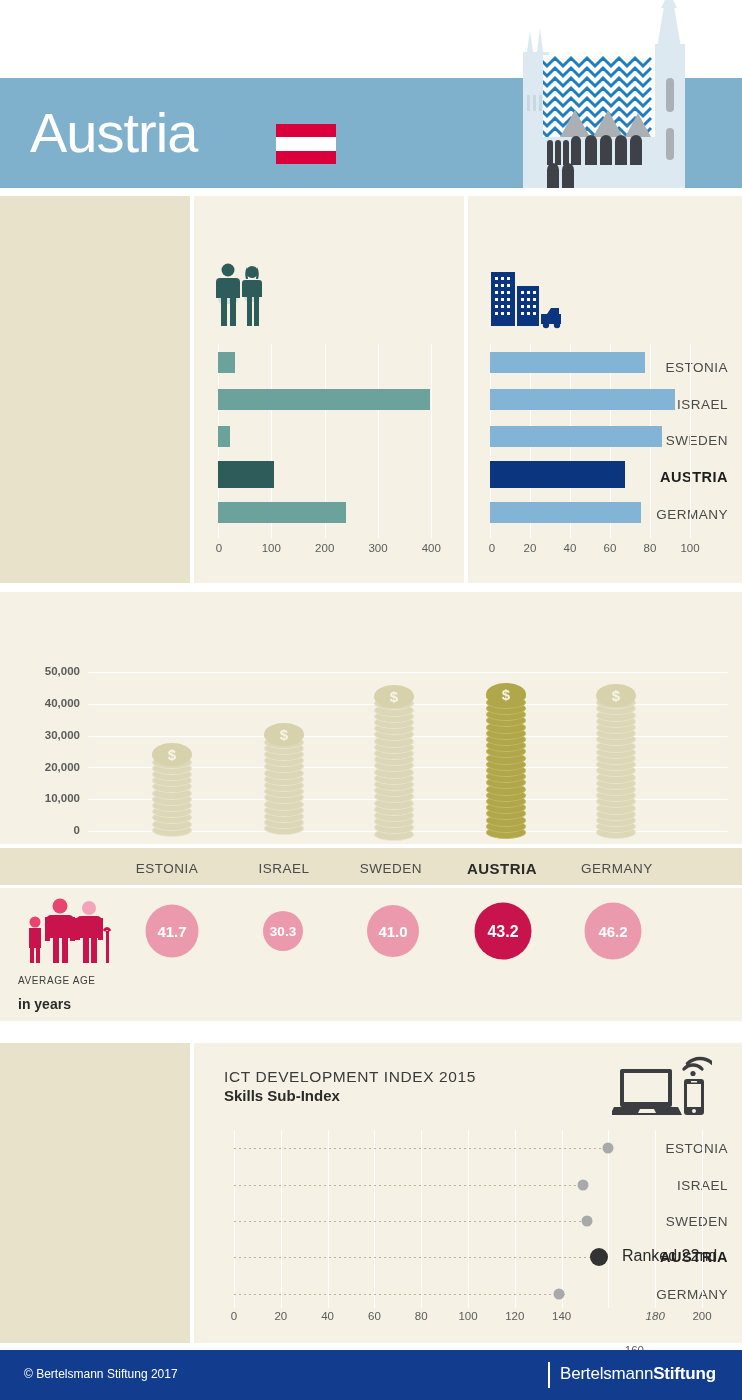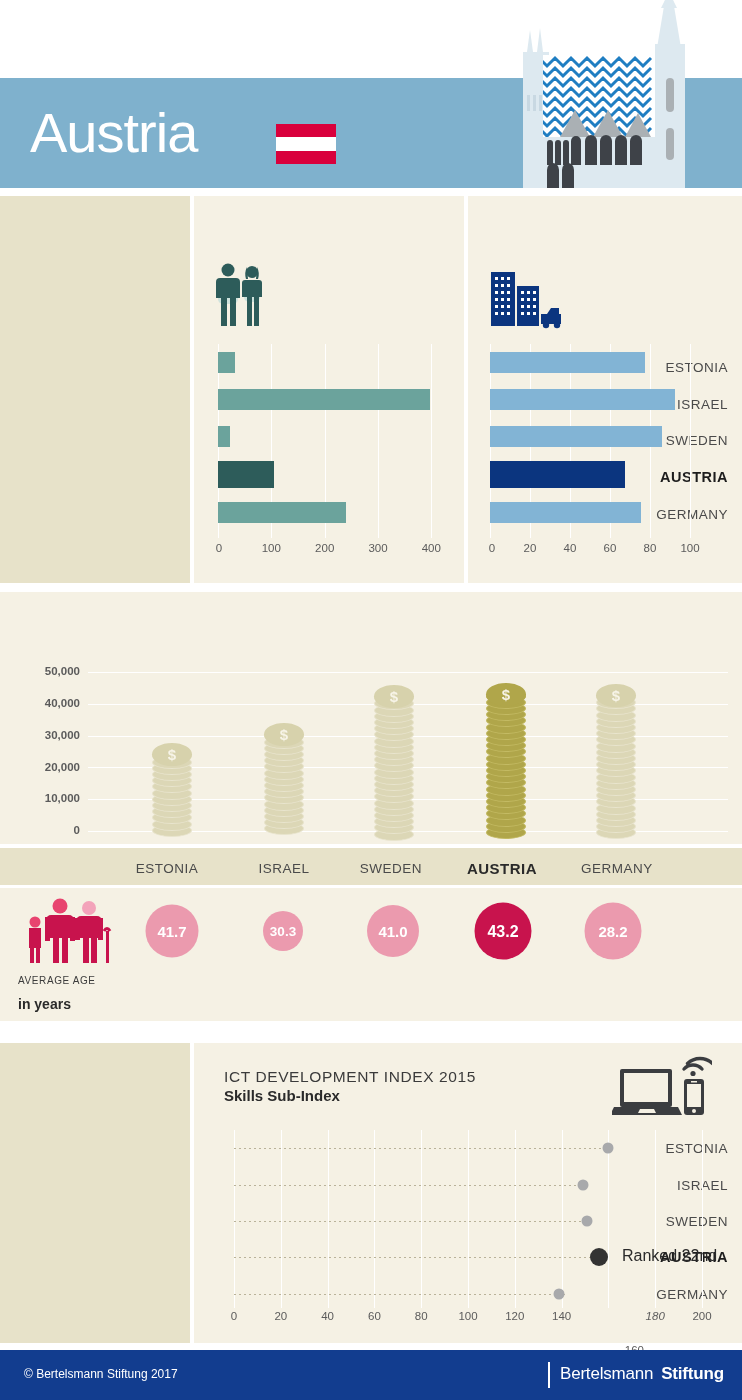--- a/index.html
+++ b/index.html
@@ -45,21 +45,21 @@
 
   .agecirc{position:absolute;border-radius:50%;display:flex;align-items:center;justify-content:center;
            color:#ffffff;font-size:15px;font-weight:bold;transform:translate(-50%,-50%);}
 
   .ictdot{position:absolute;border-radius:50%;transform:translate(-50%,-50%);}
 
   .footer{position:absolute;left:0;top:1350px;width:742px;height:50px;background:#123d8f;}
   .foot-copy{position:absolute;left:24px;top:1367px;color:#ffffff;font-size:12px;}
   .foot-div{position:absolute;left:548px;top:1362px;width:2px;height:26px;background:#ffffff;}
   .foot-logo{position:absolute;left:560px;top:1364px;color:#ffffff;font-size:17px;letter-spacing:-.2px;}
-  .foot-logo b{font-weight:bold;padding-left:8px;}
+  .foot-logo b{font-weight:bold;}
 </style>
 </head>
 <body>
 
 <div class="page">
 
   <div class="header-band"></div>
 
   <svg class="cathedral" viewBox="0 0 210 188">
     <rect x="0" y="78" width="210" height="110" fill="#7fb1cd"></rect>
@@ -402,21 +402,21 @@
   <div class="agecirc" style="left:283px;top:931px;width:40px;height:40px;background:#eb9aae;font-size:13.5px;">
     <span>30.3</span>
   </div>
   <div class="agecirc" style="left:393px;top:931px;width:52px;height:52px;background:#eb9aae;">
     <span>41.0</span>
   </div>
   <div class="agecirc" style="left:503px;top:931px;width:57px;height:57px;background:#c8134d;font-size:16px;">
     <span>43.2</span>
   </div>
   <div class="agecirc" style="left:613px;top:931px;width:57px;height:57px;background:#eb9aae;">
-    <span>28.2</span>
+    <span>46.2</span>
   </div>
 
   <div class="sidebar" style="left:0;top:1043px;width:190px;height:300px;"></div>
   <div class="panel" style="left:194px;top:1043px;width:548px;height:300px;"></div>
 
   <div style="position:absolute;left:224px;top:1068px;">
     <div class="ttl1">ICT DEVELOPMENT INDEX 2015</div>
     <div class="ttl2">Skills Sub-Index</div>
   </div>
 

